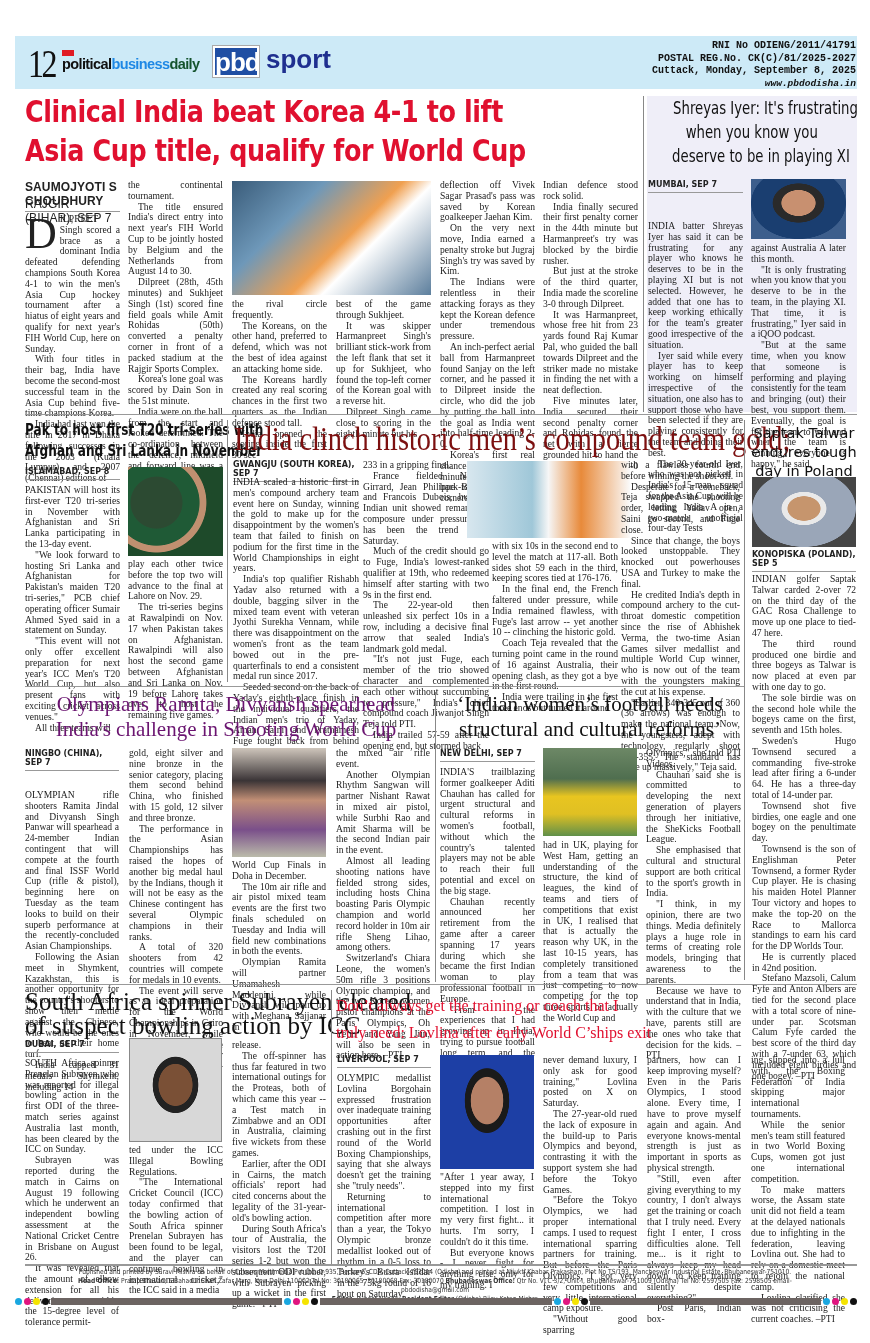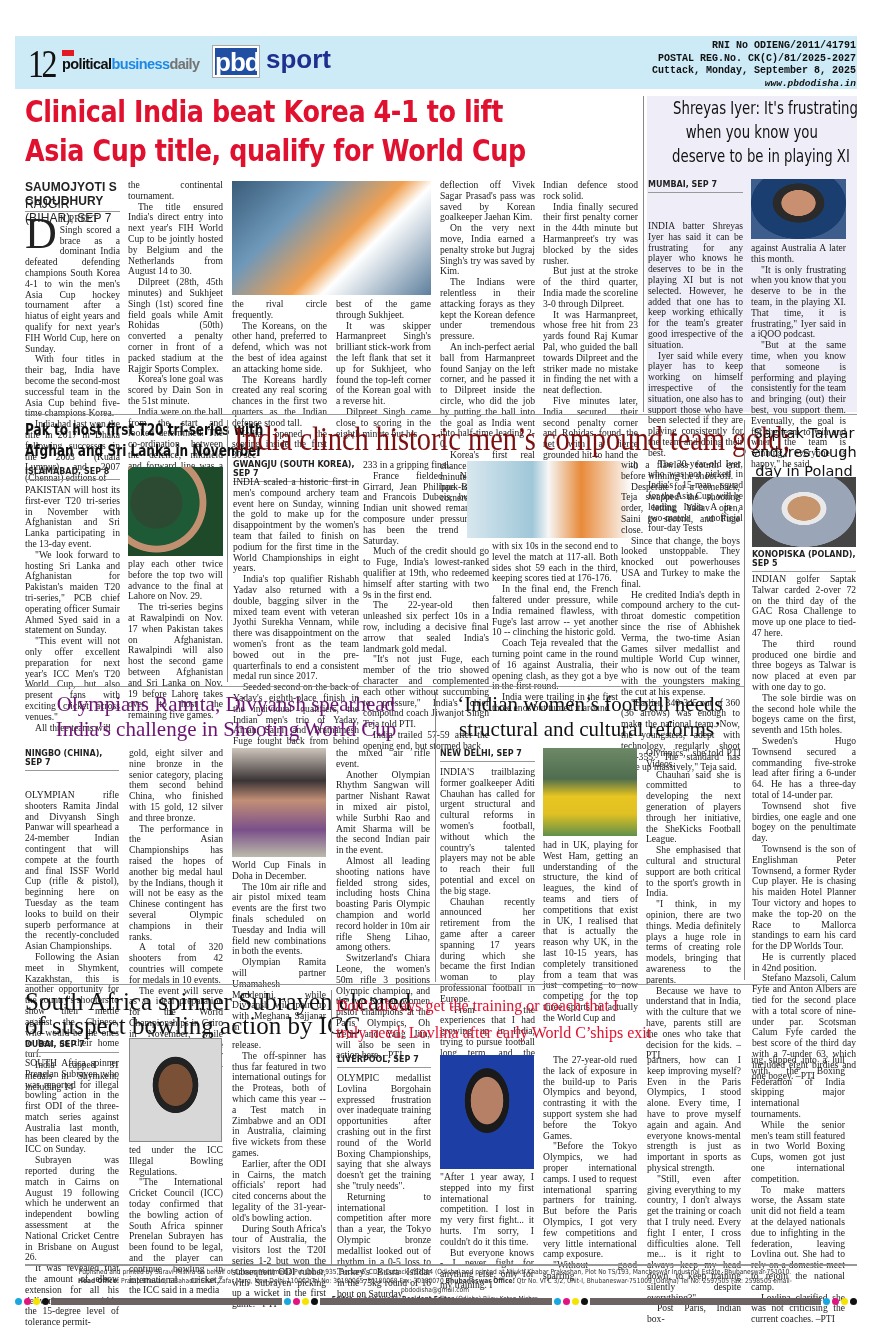--- a/index.html
+++ b/index.html
@@ -2,21 +2,21 @@
 <html><head>
 <meta charset="utf-8">
 <style>
 *{box-sizing:border-box;margin:0;padding:0}
 html,body{width:870px;height:1343px;background:#fff;overflow:hidden}
 body{position:relative;font-family:"Liberation Serif",serif;color:#222}
 .abs{position:absolute}
 .mast2{left:15px;top:36px;width:842px;height:53px;background:#cdeaf7}
 .pg{left:28px;top:40px;font-size:40px;font-family:"Liberation Serif",serif;color:#111;letter-spacing:-3px;transform:scaleX(.8);transform-origin:left}
 .brand{left:62px;top:56px;font-family:"Liberation Sans",sans-serif;font-weight:bold;font-size:14.5px;letter-spacing:-.6px}
-.brand .b1{color:#111}.brand .b2{color:#1e88e5}.brand .b3{color:#737373}
+.brand .b1{color:#111}.brand .b2{color:#1e88e5}.brand .b3{color:#14532d}
 .the{left:62px;top:50px;width:12px;height:6px;background:#e01b24}
 .pbdbox{left:212px;top:45px;width:48px;height:33px;background:#fff;border:1px solid #aaa;padding:2px}
 .pbdbox div{width:100%;height:100%;background:#1f4ea3;color:#fff;font-family:"Liberation Sans",sans-serif;font-weight:bold;font-size:26px;line-height:28px;text-align:center;letter-spacing:-1px}
 .sport{left:266px;top:44px;font-family:"Liberation Sans",sans-serif;font-weight:bold;font-size:26px;color:#1f2f8f}
 .rni{right:14px;top:40px;text-align:right;font-family:Liberation Mono, monospace;font-weight:bold;font-size:10px;line-height:12.5px;color:#111}
 .rni .url{font-style:italic;font-weight:bold;font-size:9.5px}
 
 .hl{font-family:"DejaVu Sans",sans-serif;font-weight:bold;transform-origin:left top;white-space:nowrap}
 .h1{left:25px;top:92px;font-size:31px;line-height:39px;color:#e0102f;transform:scaleX(.82);letter-spacing:-.5px}
 .side-hl{left:647px;top:96px;width:210px;height:72px;background:#efeef8;text-align:center;font-family:"DejaVu Sans",sans-serif;font-size:17px;line-height:24px;color:#111}
@@ -94,21 +94,21 @@
 </div>
 <div class="abs col" style="left:440px;top:180px;width:95px;">
   <p class="first">deflection off Vivek Sagar Prasad's pass was saved by Korean goalkeeper Jaehan Kim.</p>
   <p>On the very next move, India earned a penalty stroke but Jugraj Singh's try was saved by Kim.</p>
   <p>The Indians were relentless in their attacking forays as they kept the Korean defence under tremendous pressure.</p>
   <p>An inch-perfect aerial ball from Harmanpreet found Sanjay on the left corner, and he passed it to Dilpreet inside the circle, who did the job by putting the ball into the goal as India went into half-time leading 2-0.</p>
   <p>Korea's first real chance came in the 40th minute in the form of back-to-back penalty corners but the</p>
 </div>
 <div class="abs col" style="left:543px;top:180px;width:95px;">
   <p class="first">Indian defence stood rock solid.</p>
-  <p>India finally secured their first penalty corner in the 44th minute but Harmanpreet's try was blocked by the sides rusher.</p>
+  <p>India finally secured their first penalty corner in the 44th minute but Harmanpreet's try was blocked by the birdie rusher.</p>
   <p>But just at the stroke of the third quarter, India made the scoreline 3-0 through Dilpreet.</p>
   <p>It was Harmanpreet, whose free hit from 23 yards found Raj Kumar Pal, who guided the ball towards Dilpreet and the striker made no mistake in finding the net with a neat deflection.</p>
   <p>Five minutes later, India secured their second penalty corner and Rohidas found the net with a fierce grounded hit to hand the hosts a comfortable 4-0 lead.</p>
 </div>
 
 <div class="abs vline" style="left:643px;top:96px;height:316px;"></div>
 <div class="abs" style="left:647px;top:96px;width:210px;height:316px;background:#efeef8"></div>
 <div class="abs side-hl">
   <span>Shreyas Iyer: It's frustrating</span><br>
   <span>when you know you</span><br>
@@ -283,20 +283,21 @@
 <div class="abs col" style="left:337px;top:1073px;width:94px;">
   <p class="first">OLYMPIC medallist Lovlina Borgohain expressed frustration over inadequate training opportunities after crashing out in the first round of the World Boxing Championships, saying that she always doesn't get the training she "truly needs".</p>
   <p>Returning to international competition after more than a year, the Tokyo Olympic bronze medallist looked out of rhythm in a 0-5 loss to Turkey's Busra Isildar in the 75kg round of 16 bout on Saturday.</p>
 </div>
 <div class="abs photo lovlina" style="left:440px;top:1055px;width:94px;height:114px;"></div>
 <div class="abs col" style="left:440px;top:1172px;width:94px;">
   <p class="first">"After 1 year away, I stepped into my first international competition. I lost in my very first fight... it hurts. I'm sorry, I couldn't do it this time.</p>
   <p>But everyone knows - I never fight for anything else, only for my training. I</p>
 </div>
 <div class="abs col" style="left:543px;top:1055px;width:94px;">
+  <p class="first">never demand luxury, I only ask for good training," Lovlina posted on X on Saturday.</p>
   <p>The 27-year-old rued the lack of exposure in the build-up to Paris Olympics and beyond, contrasting it with the support system she had before the Tokyo Games.</p>
   <p>"Before the Tokyo Olympics, we had proper international camps. I used to request international sparring partners for training. But before the Paris Olympics, I got very few competitions and very little international camp exposure.</p>
   <p>"Without good sparring</p>
 </div>
 <div class="abs col" style="left:647px;top:1055px;width:94px;">
   <p class="first">partners, how can I keep improving myself? Even in the Paris Olympics, I stood alone. Every time, I have to prove myself again and again. And everyone knows-mental strength is just as important in sports as physical strength.</p>
   <p>"Still, even after giving everything to my country, I don't always get the training or coach that I truly need. Every fight I enter, I cross difficulties alone. Tell me... is it right to always keep my head down, to keep training silently despite everything?"</p>
   <p>Post Paris, Indian box-</p>
 </div>
 <div class="abs col" style="left:751px;top:1055px;width:94px;">

